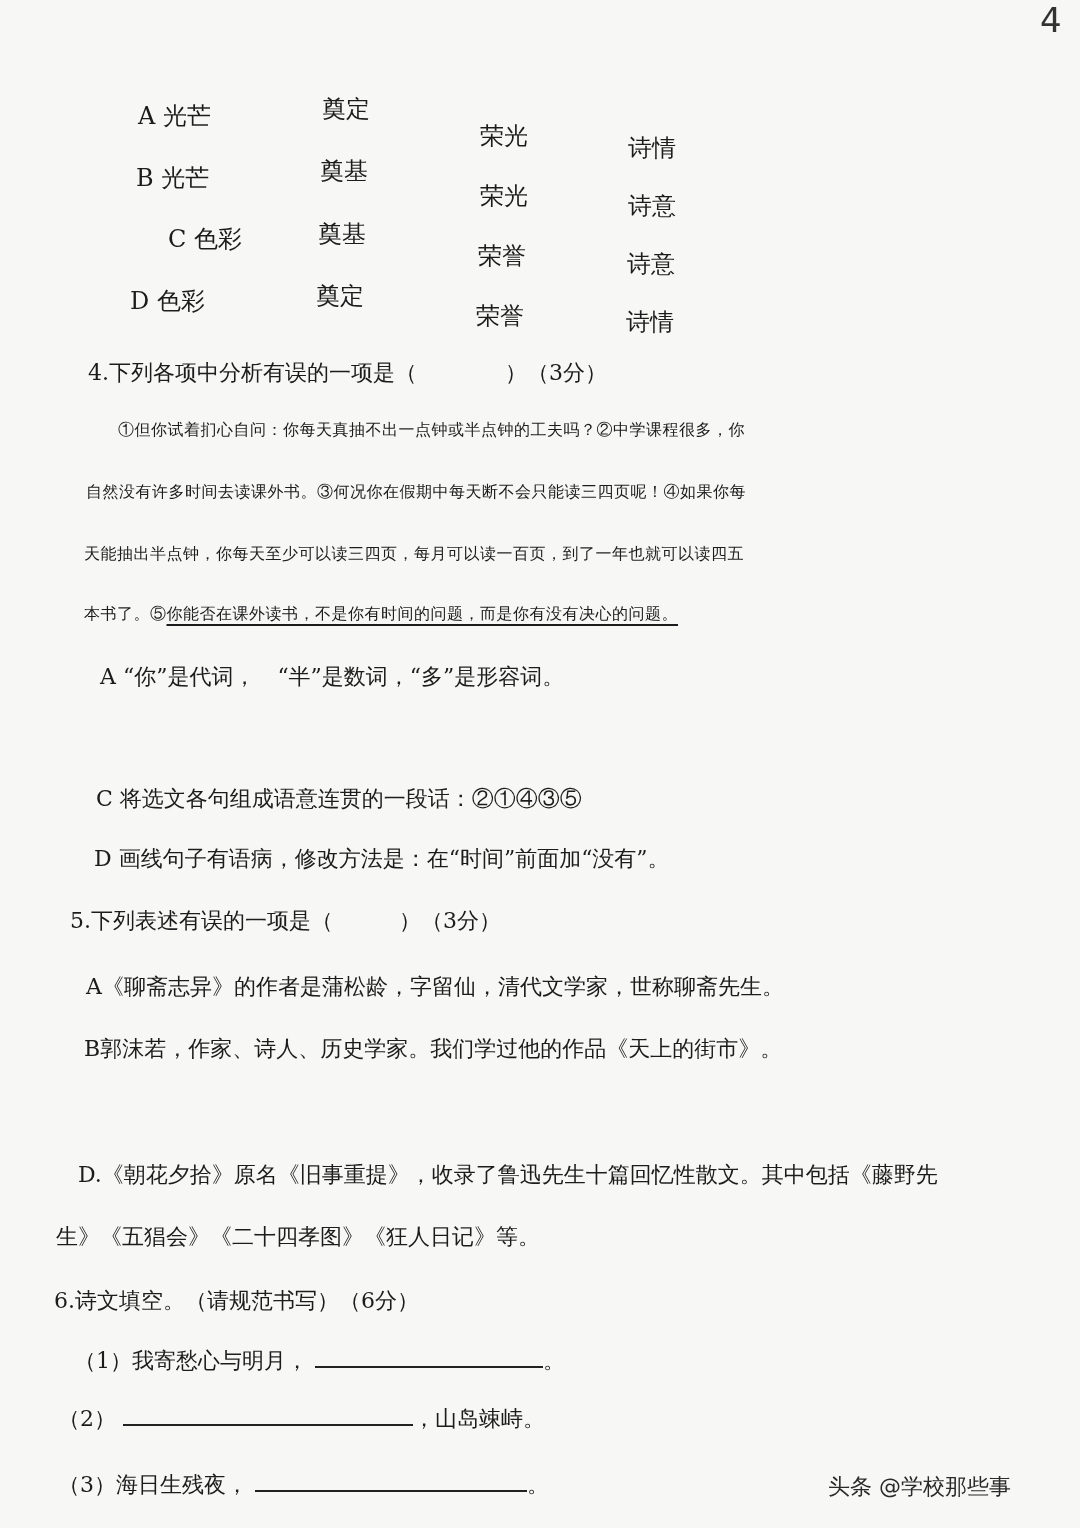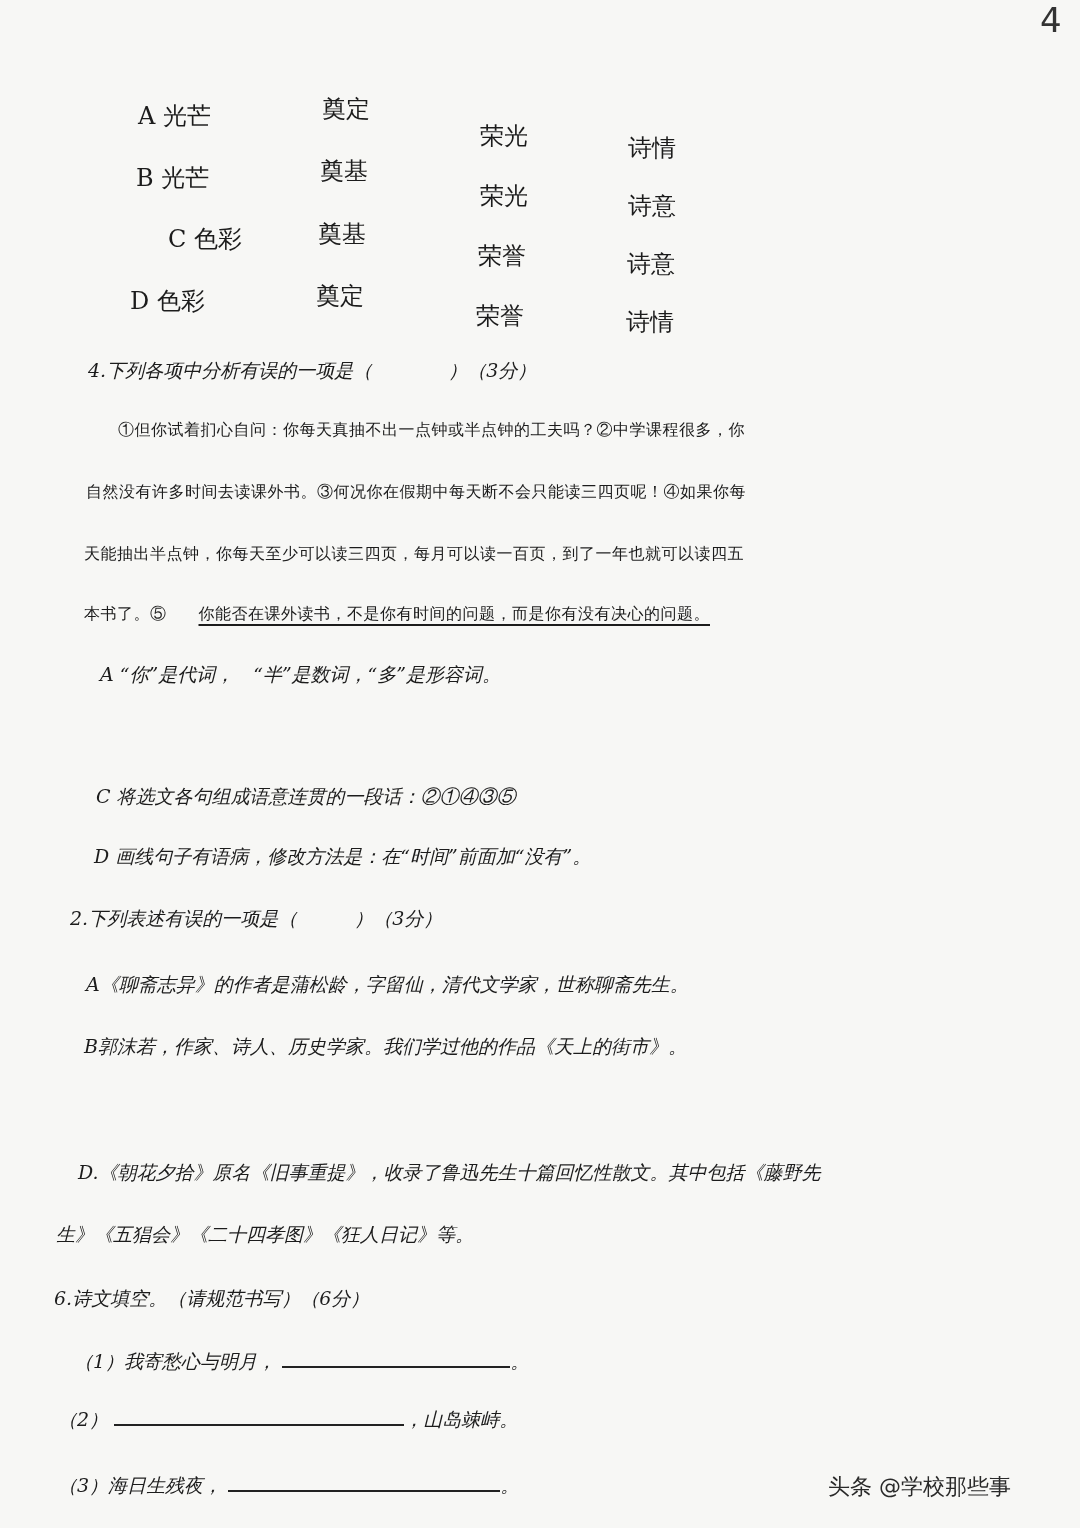--- a/index.html
+++ b/index.html
@@ -5,23 +5,23 @@
   html, body { margin: 0; padding: 0; }
   body {
     width: 1080px; height: 1528px; position: relative; overflow: hidden;
     background: #f7f7f5;
     font-family: "DejaVu Serif", "Liberation Serif", serif;
     color: #1c1c1c;
   }
   .page { position: absolute; inset: 0; }
   .abs { position: absolute; white-space: nowrap; }
   .opt { font-size: 24px; }
-  .q { font-size: 19px; font-style: italic; }
+  .q { font-size: 22px; }
   .para { font-size: 16px; letter-spacing: 0.5px; }
-  .ul { text-decoration: underline; text-underline-offset: 5px; text-decoration-thickness: 2px; margin-left: 32px; }
+  .ul { text-decoration: underline; text-underline-offset: 5px; text-decoration-thickness: 2px; }
   .blank { display: inline-block; border-bottom: 2px solid #222; height: 20px; vertical-align: baseline; }
   .watermark {
     font-family: "DejaVu Sans", "Liberation Sans", sans-serif;
     font-size: 22px; color: #2a2a2a;
   }
   .corner { font-family: "DejaVu Sans", sans-serif; font-size: 34px; color: #333; }
 </style>
 </head>
 <body>
 
@@ -69,21 +69,21 @@
   <div class="abs para" style="left:86px; top:482px;">自然没有许多时间去读课外书。③何况你在假期中每天断不会只能读三四页呢！④如果你每</div>
   <div class="abs para" style="left:84px; top:544px;">天能抽出半点钟，你每天至少可以读三四页，每月可以读一百页，到了一年也就可以读四五</div>
   <div class="abs para" style="left:84px; top:604px;">
     <span>本书了。⑤</span><span class="ul">你能否在课外读书，不是你有时间的问题，而是你有没有决心的问题。</span>
   </div>
 
   <div class="abs q" style="left:100px; top:662px;">A “你”是代词，　“半”是数词，“多”是形容词。</div>
   <div class="abs q" style="left:96px; top:784px;">C 将选文各句组成语意连贯的一段话：②①④③⑤</div>
   <div class="abs q" style="left:94px; top:844px;">D 画线句子有语病，修改方法是：在“时间”前面加“没有”。</div>
 
-  <div class="abs q" style="left:70px; top:906px;">2.下列表述有误的一项是（　　　）（3分）</div>
+  <div class="abs q" style="left:70px; top:906px;">5.下列表述有误的一项是（　　　）（3分）</div>
   <div class="abs q" style="left:84px; top:1034px;">B郭沫若，作家、诗人、历史学家。我们学过他的作品《天上的街市》。</div>
   <div class="abs q" style="left:86px; top:972px;">A《聊斋志异》的作者是蒲松龄，字留仙，清代文学家，世称聊斋先生。</div>
   <div class="abs q" style="left:78px; top:1160px;">D.《朝花夕拾》原名《旧事重提》，收录了鲁迅先生十篇回忆性散文。其中包括《藤野先</div>
   <div class="abs q" style="left:56px; top:1222px;">生》《五猖会》《二十四孝图》《狂人日记》等。</div>
 
   <div class="abs q" style="left:54px; top:1286px;">6.诗文填空。（请规范书写）（6分）</div>
 
   <div class="abs q" style="left:58px; top:1346px;margin-left:16px;">
     <span>（1）</span><span>我寄愁心与明月，</span>
     <span class="blank" style="width:228px;"></span><span>。</span>

